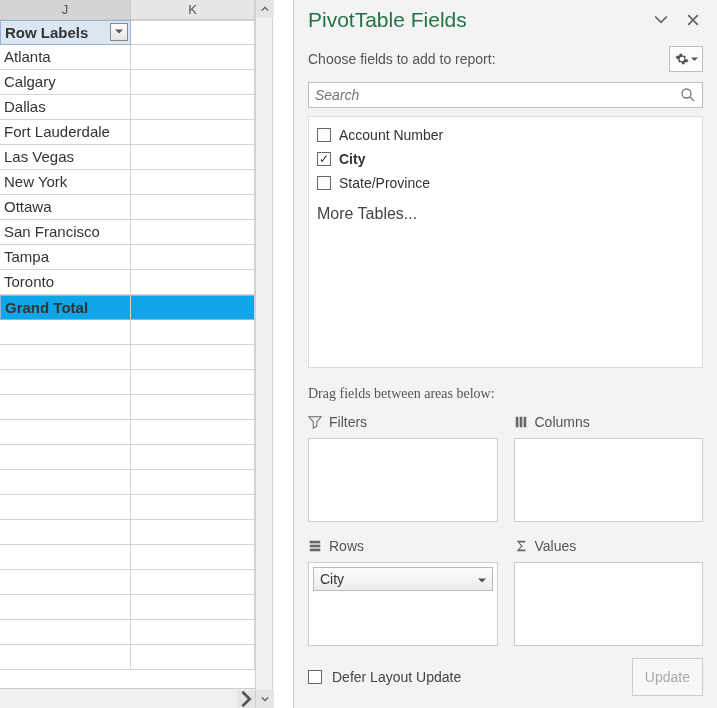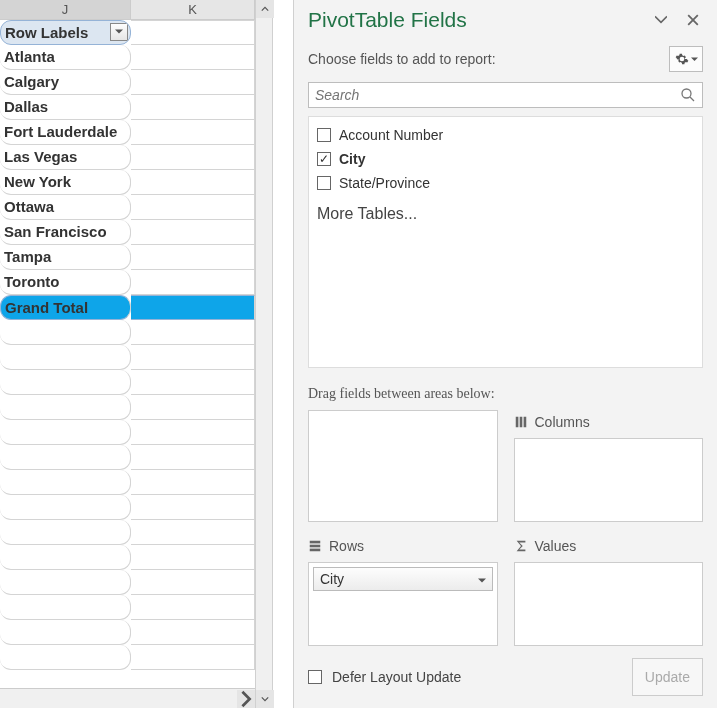--- a/index.html
+++ b/index.html
@@ -8,22 +8,22 @@
 .container { display: flex; width: 100%; height: 100%; }
 
 
 .sheet-area { width: 255px; height: 100%; position: relative; display: flex; flex-direction: column; }
 .col-headers { display: flex; height: 20px; background: #e6e6e6; border-bottom: 1px solid #ccc; }
 .col-headers .col-head { border-right: 1px solid #ccc; text-align: center; font-size: 13px; color: #555; line-height: 20px; }
 .col-headers .col-head.J { width: 131px; background: #d4d4d4; }
 .col-headers .col-head.K { width: 124px; }
 .grid-rows { }
 .row { display: flex; height: 25px; }
-.cell { border-right: 1px solid #d4d4d4; border-bottom: 1px solid #d4d4d4; padding: 2px 4px; font-size: 15px; line-height: 20px; white-space: nowrap; overflow: hidden; font-weight: bold; }
-.cell.J { width: 131px; border-radius: 11px; }
+.cell { border-right: 1px solid #d4d4d4; border-bottom: 1px solid #d4d4d4; padding: 2px 4px; font-size: 15px; line-height: 20px; white-space: nowrap; overflow: hidden; }
+.cell.J { width: 131px; }
 .cell.K { width: 124px; }
 .row.header .cell.J { background: #dce6f1; border: 1px solid #95b3d7; font-weight: bold; position: relative; }
 .row.header .cell.J .filter-btn { position: absolute; right: 2px; top: 2px; width: 18px; height: 18px; border: 1px solid #888; background: linear-gradient(#fdfdfd,#e5e5e5); display: flex; align-items: center; justify-content: center; }
 .row.header .cell.J .filter-btn svg { width: 8px; height: 6px; }
 .row.grand .cell { background: #0ea5e9; font-weight: bold; border-top: 1px solid #95b3d7; border-bottom: 1px solid #95b3d7; }
 .row.grand .cell.J { border-left: 1px solid #95b3d7; }
 .row.header .cell.K { border: 1px solid #d4d4d4; border-left: none; }
 
 
 .hscroll { position: absolute; left: 0; bottom: 0; height: 20px; width: 255px; background: #f0f0f0; border-top: 1px solid #ccc; display: flex; align-items: center; }
@@ -270,20 +270,26 @@
           <div class="cb"></div>
           <span class="label">State/Province</span>
         </div>
         <div class="more-tables">More Tables...</div>
       </div>
 
     <div class="drag-label">Drag fields between areas below:</div>
 
     <div class="areas">
       <div class="area">
+        <div class="area-head">
+          <svg viewBox="0 0 16 16">
+              <path d="M1 2h14l-5 6v5l-4 2v-7z" fill="none" stroke="#666" stroke-width="1.2"></path>
+            </svg>
+          <span>Filters</span>
+        </div>
         <div class="area-box" id="area-filters"></div>
       </div>
       <div class="area">
         <div class="area-head">
           <svg viewBox="0 0 16 16">
               <rect x="2" y="2" width="3" height="12" fill="#666"></rect>
               <rect x="6.5" y="2" width="3" height="12" fill="#666"></rect>
               <rect x="11" y="2" width="3" height="12" fill="#666"></rect>
             </svg>
           <span>Columns</span>

